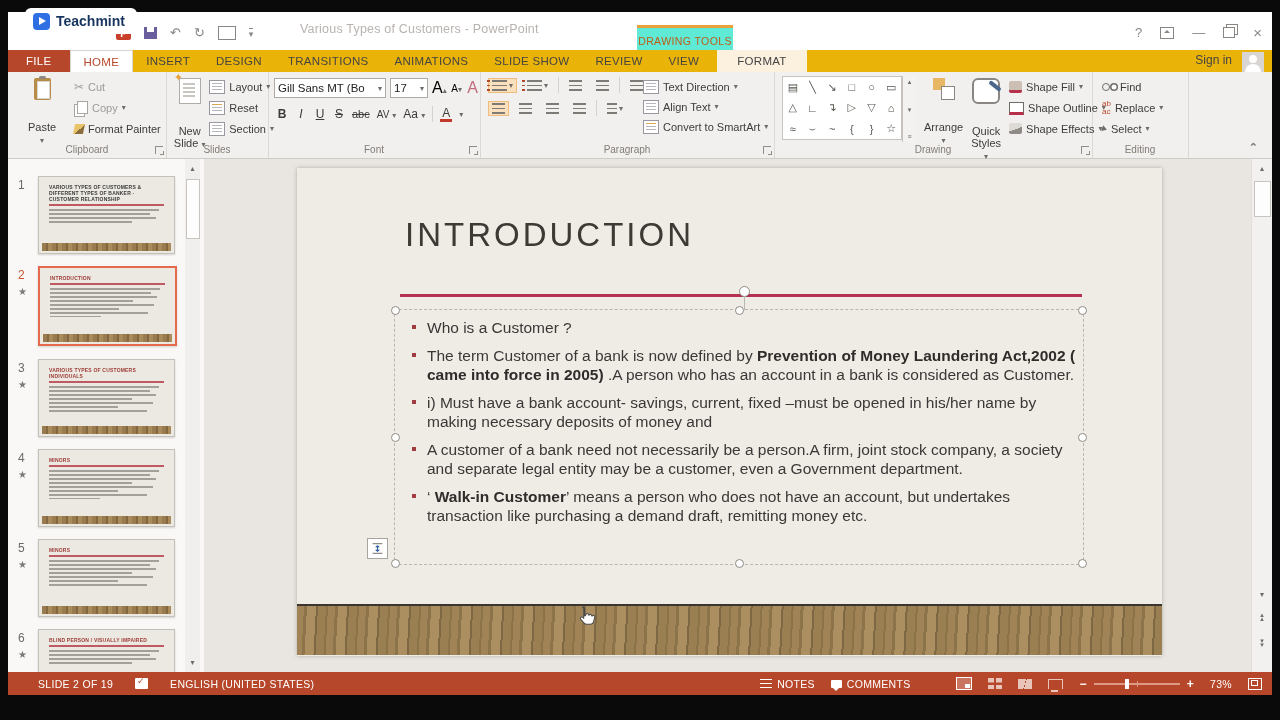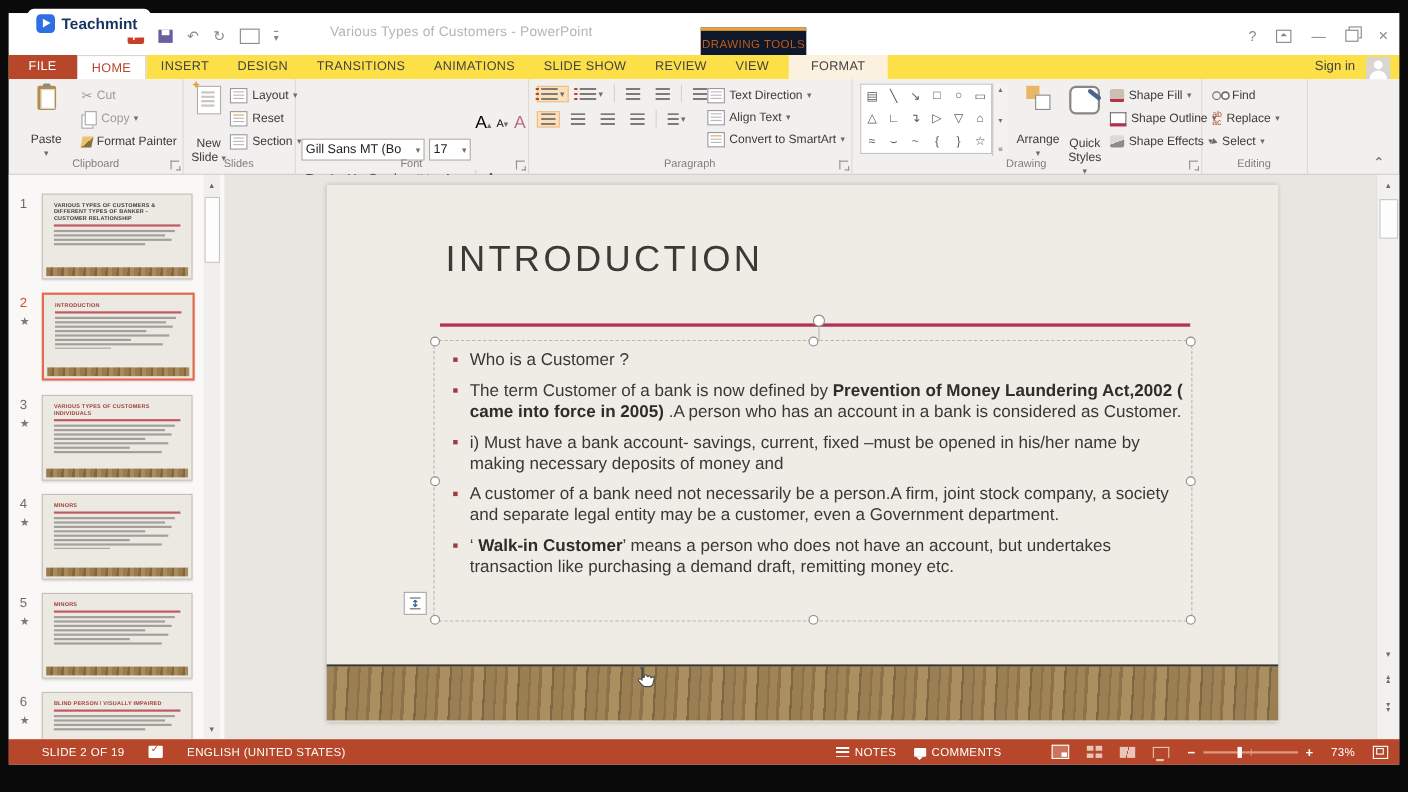--- a/index.html
+++ b/index.html
@@ -19,32 +19,32 @@
   .titlebar{position:absolute;left:0;top:0;width:100%;height:38px;background:#fff;}
   .qat{position:absolute;left:108px;top:14px;display:flex;align-items:center;gap:13px;}
   .qat .qi{font-size:13px;color:#8a8683;line-height:14px;}
   .ppt-ico{width:15px;height:14px;background:#c8402a;color:#fff;font-size:10px;font-weight:bold;
            display:flex;align-items:center;justify-content:center;border-radius:2px;}
   .save-ico{width:13px;height:12px;background:#6a5e9e;position:relative;}
   .save-ico::after{content:"";position:absolute;left:3px;top:0;width:7px;height:5px;background:#fff;}
   .present-ico{width:16px;height:12px;border:1.5px solid #8a8683;position:relative;}
   .qat-more{font-size:9px;color:#8a8683;border-top:1.5px solid #8a8683;line-height:8px;padding-top:1px;}
   .win-title{position:absolute;left:292px;top:10px;font-size:12.5px;color:#b9b3af;letter-spacing:.2px;}
-  .ctx-group{position:absolute;left:629px;top:13px;width:96px;height:25px;background:#0f172a;
+  .ctx-group{position:absolute;left:629px;top:13px;width:96px;height:25px;background:#5eead4;
              border-top:3px solid #e8a33d;display:flex;align-items:center;justify-content:center;}
   .ctx-group span{font-size:10.5px;color:#bf5b16;letter-spacing:.4px;}
   .win-controls{position:absolute;right:10px;top:14px;display:flex;align-items:center;gap:18px;color:#8a8683;}
   .wc{font-size:13px;line-height:13px;}
   .wc-box{width:12px;height:10px;border:1px solid #8a8683;}
   .wc-box.caret{position:relative}
   .wc-box.caret::after{content:"";position:absolute;left:3px;top:2.5px;border-left:3px solid transparent;border-right:3px solid transparent;border-bottom:3px solid #8a8683;}
   .wc-rest{width:10px;height:9px;border:1px solid #8a8683;box-shadow:3px -3px 0 -1px #fff,3px -3px 0 0 #8a8683;}
 
   
-  .tabrow{position:absolute;left:0;top:38px;width:100%;height:22px;background:#fde047;display:flex;align-items:stretch;}
+  .tabrow{position:absolute;left:0;top:38px;width:100%;height:22px;background:#eab308;display:flex;align-items:stretch;}
   .tab{font-size:11.5px;color:#444;display:flex;align-items:center;padding:0 13px;letter-spacing:.3px;}
   .tab.file{background:#b7472a;color:#fff;padding:0 18px;}
   .tab.active{color:#b7472a;background:#fff;border:1px solid #d8d4d0;border-bottom:none;}
   .tab.ctx{background:#fbf1de;margin-left:5px;padding:0 20px;}
   .signin{position:absolute;right:40px;top:41px;font-size:12px;color:#444;}
   .avatar{position:absolute;right:8px;top:38px;width:22px;height:22px;background:#d8d5d2;position:absolute;}
   .avatar::before{content:"";position:absolute;left:7px;top:3px;width:8px;height:8px;border-radius:50%;background:#fff;}
   .avatar::after{content:"";position:absolute;left:3px;top:12px;width:16px;height:9px;border-radius:8px 8px 0 0;background:#fff;}
 
   
@@ -68,21 +68,21 @@
   .fp-ico{width:10px;height:10px;background:linear-gradient(135deg,#e9c46a 0 55%,#8a6d3b 55% 100%);transform:skewX(-12deg);}
   .page-ico{width:20px;height:24px;background:#fff;border:1px solid #b0aca7;position:relative;}
   .page-ico::before{content:"";position:absolute;left:3px;top:4px;width:12px;height:2px;background:#c9c5c0;box-shadow:0 4px 0 #c9c5c0,0 8px 0 #c9c5c0,0 12px 0 #c9c5c0;}
   .page-ico.star::after{content:"✦";position:absolute;left:-6px;top:-8px;color:#e9a13b;font-size:11px;}
   .mi{width:14px;height:12px;border:1px solid #9a97a0;background:#fff;position:relative;flex:none;}
   .mi::before{content:"";position:absolute;left:2px;top:2px;right:2px;height:1.5px;background:#b8b5be;box-shadow:0 3px 0 #b8b5be,0 6px 0 #b8b5be;}
   .mi.gold::before{background:#d8a94e;box-shadow:0 3px 0 #b8b5be,0 6px 0 #b8b5be;}
   
   .fontrow1{display:flex;gap:4px;padding:2px 0 0 6px;align-items:center;}
   .combo{height:18px;background:#fff;border:1px solid #aeaaa5;display:flex;align-items:center;
-         font-size:11.5px;color:#222;padding:0 3px;justify-content:space-between;margin-top:48px;}
+         font-size:11.5px;color:#222;padding:0 3px;justify-content:space-between;}
   .fontrow2{display:flex;gap:7px;padding:8px 0 0 8px;align-items:center;font-size:12px;color:#3e3b39;}
   .fbtn{min-width:12px;text-align:center;}
   .fbtn.b{font-weight:bold;}  .fbtn.i{font-style:italic;}
   .fbtn.u{text-decoration:underline;} .fbtn.s{text-decoration:line-through;}
   .fbtn.abc{text-decoration:line-through;font-size:11px;}
   .acolor{color:#3e3b39;border-bottom:3px solid #c0392b;line-height:12px;}
   .sepv{width:1px;height:16px;background:#d5d1cd;}
   
   .parrow{display:flex;gap:6px;align-items:center;}
   .pbtn{padding:1px 3px;border:1px solid transparent;display:flex;align-items:center;gap:2px;}

